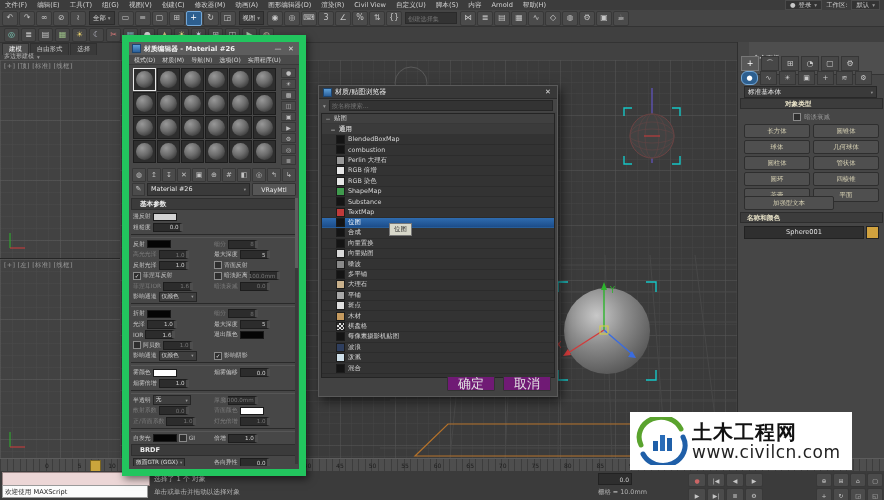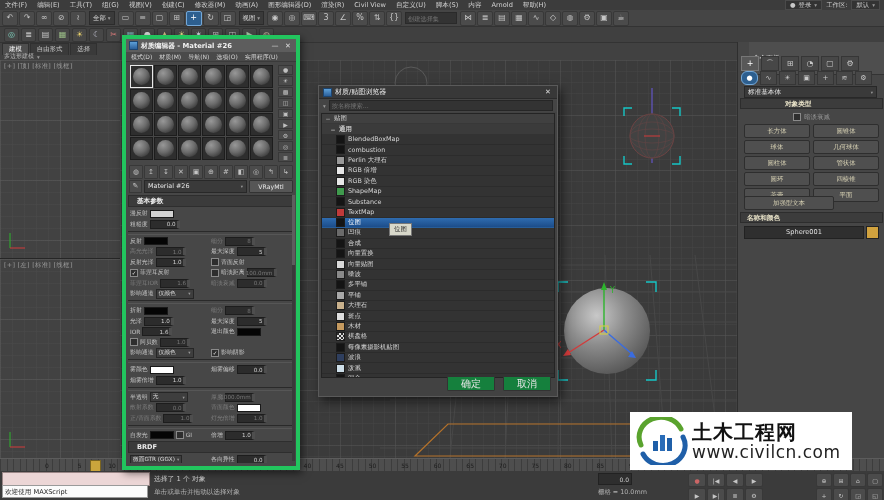--- a/index.html
+++ b/index.html
@@ -35,21 +35,21 @@
       linear-gradient(90deg,rgba(75,75,75,.5) 1px,transparent 1px);
       background-size:60px 60px,60px 60px,12px 12px,12px 12px;}
   #vp-main{background-color:#3b3b3b;background-image:
       linear-gradient(rgba(90,90,90,.35) 1px,transparent 1px),
       linear-gradient(90deg,rgba(90,90,90,.35) 1px,transparent 1px),
       linear-gradient(rgba(72,72,72,.45) 1px,transparent 1px),
       linear-gradient(90deg,rgba(72,72,72,.45) 1px,transparent 1px);
       background-size:55px 55px,55px 55px,11px 11px,11px 11px;}
   .vp-label{position:absolute;left:4px;top:2px;font-size:6.4px;color:#9c9c9c;letter-spacing:.3px;}
   
-  #me{left:122px;top:35px;width:170px;height:427px;background:#474747;border:4px solid #22c55e;box-shadow:2px 3px 8px rgba(0,0,0,.55);z-index:10;}
+  #me{left:122px;top:35px;width:170px;height:427px;background:#474747;border:7px solid #22c55e;box-shadow:2px 3px 8px rgba(0,0,0,.55);z-index:10;}
   #me-title{position:absolute;left:0;top:0;width:100%;height:13px;background:#5d5d5d;display:flex;align-items:center;gap:3px;padding:0 3px;box-sizing:border-box;}
   #me-title .ttxt{font-size:6.8px;color:#f0f0f0;font-weight:bold;}
   .win-ico{width:7px;height:7px;background:linear-gradient(#5da0d8,#2a5f9a);border:1px solid #1d4570;}
   .win-btn{margin-left:auto;font-size:7px;color:#ddd;width:10px;text-align:center;}
   .win-btn+.win-btn{margin-left:0;}
   #me-menus{position:absolute;left:0;top:13px;width:100%;height:10px;background:#4a4a4a;border-bottom:1px solid #3a3a3a;display:flex;gap:1px;padding-left:2px;box-sizing:border-box;}
   .me-menu{font-size:6px;color:#d6d6d6;padding:0 3px;line-height:10px;}
   #me-samples{position:absolute;left:4px;top:26px;width:145px;height:97px;display:grid;grid-template-columns:repeat(6,23px);grid-auto-rows:23px;gap:1px;}
   .slot{background:#2e2e2e;border:1px solid #1d1d1d;position:relative;}
   .slot.on{border-color:#e8e8e8;}
@@ -89,21 +89,21 @@
   .brow{height:9.4px;display:flex;align-items:center;gap:3px;padding-left:14px;border-bottom:1px solid rgba(0,0,0,.12);}
   .brow.grp{padding-left:3px;background:#404040;color:#e8e8e8;font-weight:normal;}
   .brow.sub{padding-left:8px;background:#3b3b3b;color:#dcdcdc;font-weight:bold;}
   .brow.sel{background:linear-gradient(#2f6cb0,#1c4d8a);}
   .brow.sel .blab{color:#fff;}
   .blab{font-size:6.4px;color:#d4d4d4;white-space:nowrap;}
   .bico{width:7px;height:7px;border:1px solid #1c1c1c;flex:none;}
   .bico.checker{background-image:linear-gradient(45deg,#ddd 25%,transparent 25%,transparent 75%,#ddd 75%),linear-gradient(45deg,#ddd 25%,#333 25%,#333 75%,#ddd 75%);background-size:4px 4px;background-position:0 0,2px 2px;background-color:#333;}
   .col-icon{font-size:6px;color:#bbb;width:6px;text-align:center;}
   #bd-btns{position:absolute;right:6px;bottom:5px;display:flex;gap:8px;}
-  .dlg-btn{width:46px;height:13px;background:#15803d;border:1px solid #333;color:#e4e4e4;font-size:10px;display:flex;align-items:center;justify-content:center;border-radius:1px;}
+  .dlg-btn{width:46px;height:13px;background:#701a75;border:1px solid #333;color:#e4e4e4;font-size:13px;display:flex;align-items:center;justify-content:center;border-radius:1px;}
   #tooltip{left:389px;top:223px;background:#d8d8ca;border:1px solid #777;color:#222;font-size:6.4px;padding:1px 4px;z-index:21;}
   
   #cpanel{left:737px;top:42px;width:147px;height:416px;background:#464646;border-left:1px solid #2e2e2e;z-index:5;}
   #cp-title{position:absolute;left:11px;top:0;width:100%;height:28px;display:flex;align-items:center;padding:16px 4px;box-sizing:border-box;font-size:6.6px;color:#e0e0e0;background:#4e4e4e;border-bottom:1px solid #333;}
   #cp-tabs{position:absolute;left:3px;top:14px;display:flex;gap:2px;}
   .cptab{width:16px;height:13px;background:#474747;border:1px solid #363636;color:#c8c8c8;font-size:8px;display:flex;align-items:center;justify-content:center;}
   .cptab.on{background:#585858;border-color:#777;color:#fff;}
   #cp-sub{position:absolute;left:3px;top:29px;display:flex;gap:2px;}
   .cpsub{width:15px;height:12px;background:#474747;border:1px solid #363636;color:#c8c8c8;font-size:7px;display:flex;align-items:center;justify-content:center;}
   .cpsub.on{background:#2d5f8f;border-color:#74a8d8;color:#fff;border-radius:6px;}
@@ -709,50 +709,46 @@
         </div>
         <div class="brow">
           <div class="bico" style="background: rgb(192, 58, 58);"></div>
           <div class="blab">TextMap</div>
         </div>
         <div class="brow sel">
           <div class="bico" style="background: rgb(20, 20, 20);"></div>
           <div class="blab">位图</div>
         </div>
         <div class="brow">
-          <div class="bico" style="background: rgb(106, 106, 106);"></div>
-          <div class="blab">凹痕</div>
-        </div>
-        <div class="brow">
           <div class="bico" style="background: rgb(20, 20, 20);"></div>
           <div class="blab">合成</div>
         </div>
         <div class="brow">
           <div class="bico" style="background: rgb(20, 20, 20);"></div>
           <div class="blab">向量置换</div>
         </div>
         <div class="brow">
           <div class="bico" style="background: rgb(218, 218, 218);"></div>
           <div class="blab">向量贴图</div>
         </div>
         <div class="brow">
           <div class="bico" style="background: rgb(138, 138, 138);"></div>
           <div class="blab">噪波</div>
         </div>
         <div class="brow">
           <div class="bico" style="background: rgb(20, 20, 20);"></div>
           <div class="blab">多平铺</div>
         </div>
         <div class="brow">
+          <div class="bico" style="background: rgb(201, 177, 140);"></div>
+          <div class="blab">大理石</div>
+        </div>
+        <div class="brow">
           <div class="bico" style="background: rgb(168, 168, 168);"></div>
           <div class="blab">平铺</div>
-        </div>
-        <div class="brow">
-          <div class="bico" style="background: rgb(201, 177, 140);"></div>
-          <div class="blab">大理石</div>
         </div>
         <div class="brow">
           <div class="bico" style="background: rgb(224, 224, 224);"></div>
           <div class="blab">斑点</div>
         </div>
         <div class="brow">
           <div class="bico" style="background: rgb(197, 154, 95);"></div>
           <div class="blab">木材</div>
         </div>
         <div class="brow">

